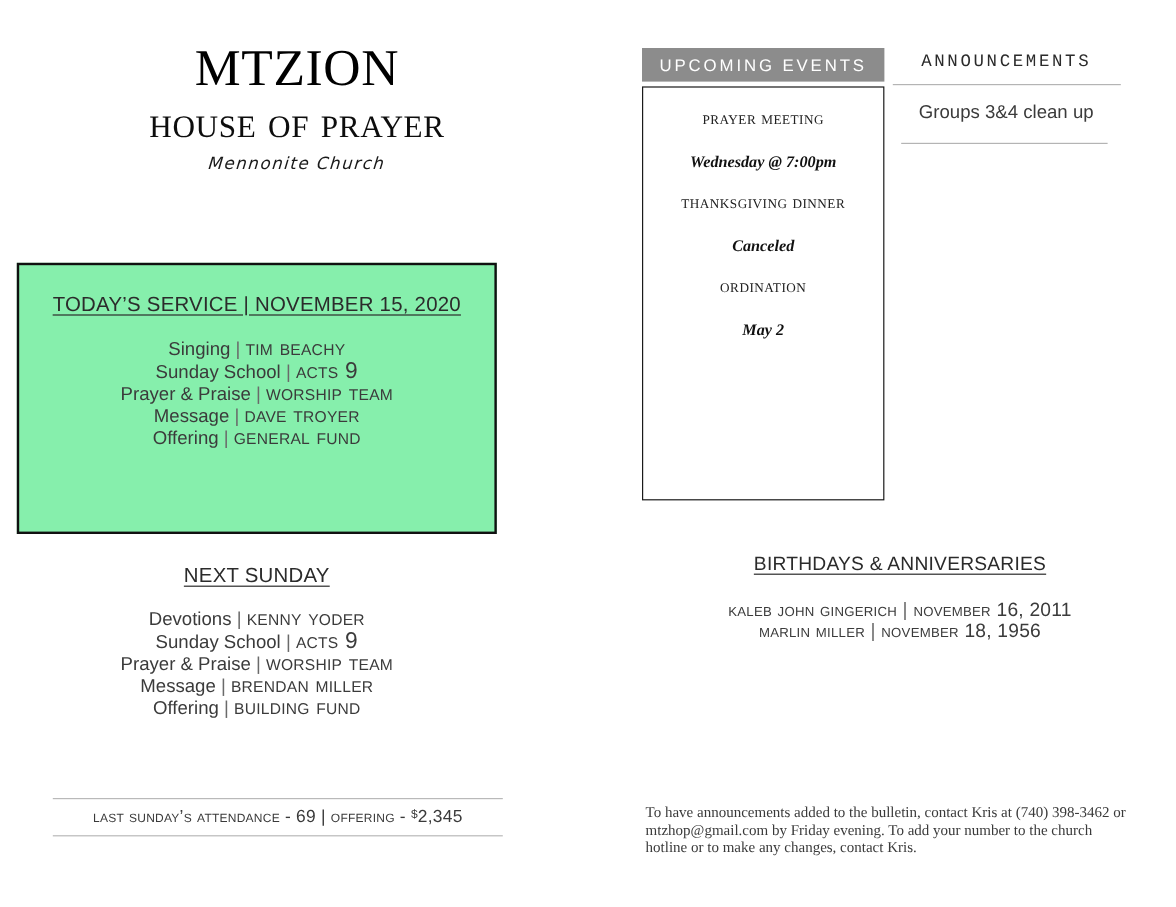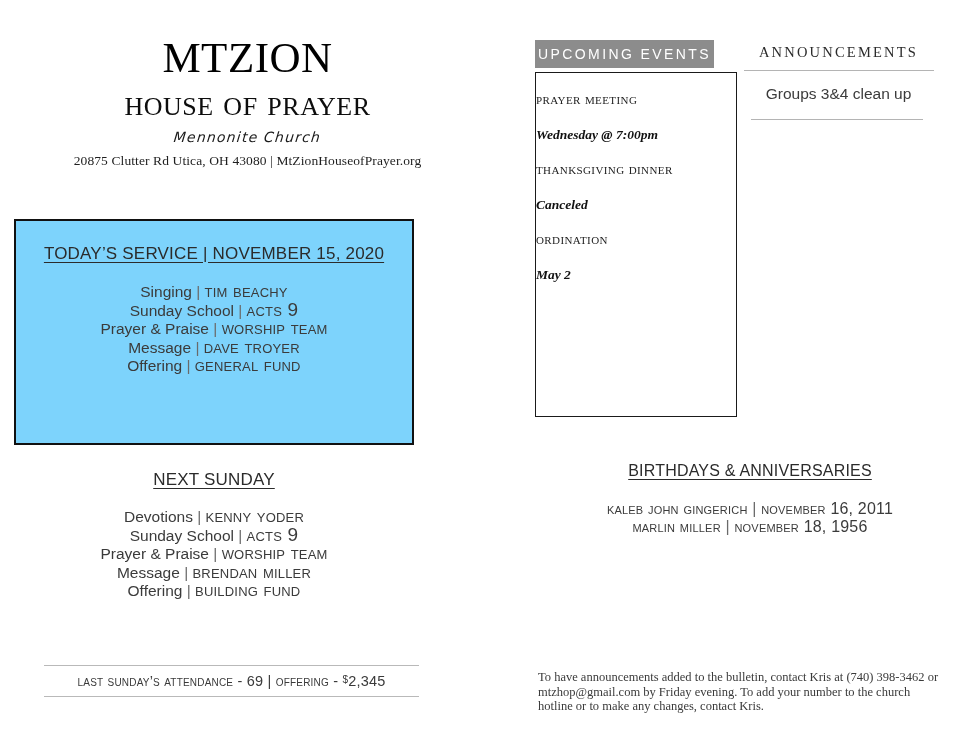--- a/index.html
+++ b/index.html
@@ -74,21 +74,21 @@
 
   
   .service-box {
     position: absolute;
     left: 14px;
     top: 219px;
     width: 400px;
     height: 226px;
     border: 2px solid #111;
     box-sizing: border-box;
-    background: #7dd3fc;
+    background: #86efac;
   }
 
   .sc-head {
     font-family: "Liberation Sans", sans-serif;
     font-size: 17px;
     color: #2b2b2b;
     text-align: center;
     text-decoration: underline;
     text-underline-offset: 3px;
     letter-spacing: 0.2px;
@@ -145,21 +145,21 @@
     text-transform: lowercase;
     white-space: nowrap;
   }
   .attendance-text .sup { font-size: 10px; vertical-align: 3px; }
 
   
   .events-head {
     position: absolute;
     left: 535px;
     top: 40px;
-    width: 179px;
+    width: 202px;
     height: 28px;
     background: #8c8c8c;
     color: #ffffff;
     font-family: "Liberation Sans", sans-serif;
     font-size: 14px;
     letter-spacing: 2.4px;
     display: flex;
     align-items: center;
     justify-content: center;
     box-sizing: border-box;
@@ -168,21 +168,21 @@
     position: absolute;
     left: 535px;
     top: 72px;
     width: 202px;
     height: 345px;
     border: 1.5px solid #1a1a1a;
     box-sizing: border-box;
     background: #fff;
     padding-top: 17px;
   }
-  .event-item { text-align: left; margin-bottom: 17px; }
+  .event-item { text-align: center; margin-bottom: 17px; }
   .event-title {
     font-family: "Liberation Serif", "DejaVu Serif", serif;
     font-size: 15px;
     font-variant: small-caps;
     text-transform: lowercase;
     letter-spacing: 0.4px;
     color: #222;
     line-height: 18px;
   }
   .event-detail {
@@ -194,21 +194,21 @@
     line-height: 17px;
     margin-top: 18px;
   }
 
   .ann-head {
     position: absolute;
     left: 742px;
     top: 44px;
     width: 193px;
     text-align: center;
-    font-family: Liberation Serif, serif;
+    font-family: Liberation Mono, monospace;
     font-size: 14.5px;
     letter-spacing: 2.2px;
     color: #2b2b2b;
   }
   .ann-rule-top {
     position: absolute;
     left: 744px;
     top: 70px;
     width: 190px;
     height: 1px;
@@ -282,21 +282,20 @@
 <body>
 
 <div class="page">
 
   <div class="left-col">
 
     <div class="logo-block">
       <div class="logo-main">MtZion</div>
       <div class="logo-sub">House of Prayer</div>
       <div class="logo-script">Mennonite Church</div>
-      <div class="logo-address">20875 Clutter Rd Utica, OH 43080 | MtZionHouseofPrayer.org</div>
     </div>
 
   </div>
 
   <div class="service-box">
     <div class="sc-head">TODAY’S SERVICE | NOVEMBER 15, 2020</div>
     <div class="svc-list" id="today-list">
         <div class="svc-line"><span>Singing</span><span class="sep"> | </span><span class="who">Tim Beachy</span></div>
         <div class="svc-line"><span>Sunday School</span><span class="sep"> | </span><span class="who">Acts 9</span></div>
         <div class="svc-line"><span>Prayer &amp; Praise</span><span class="sep"> | </span><span class="who">Worship Team</span></div>

